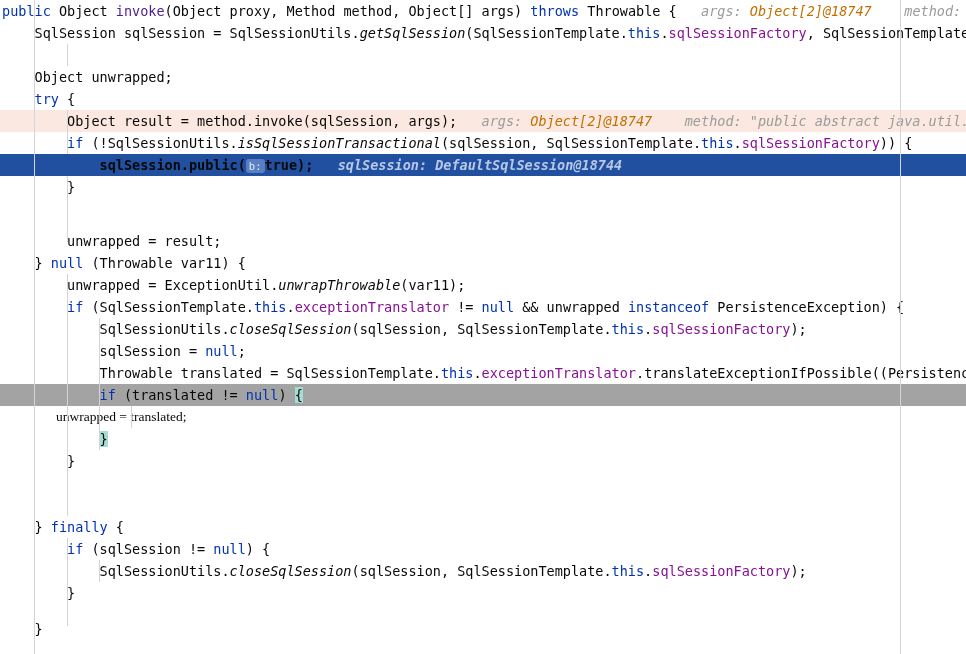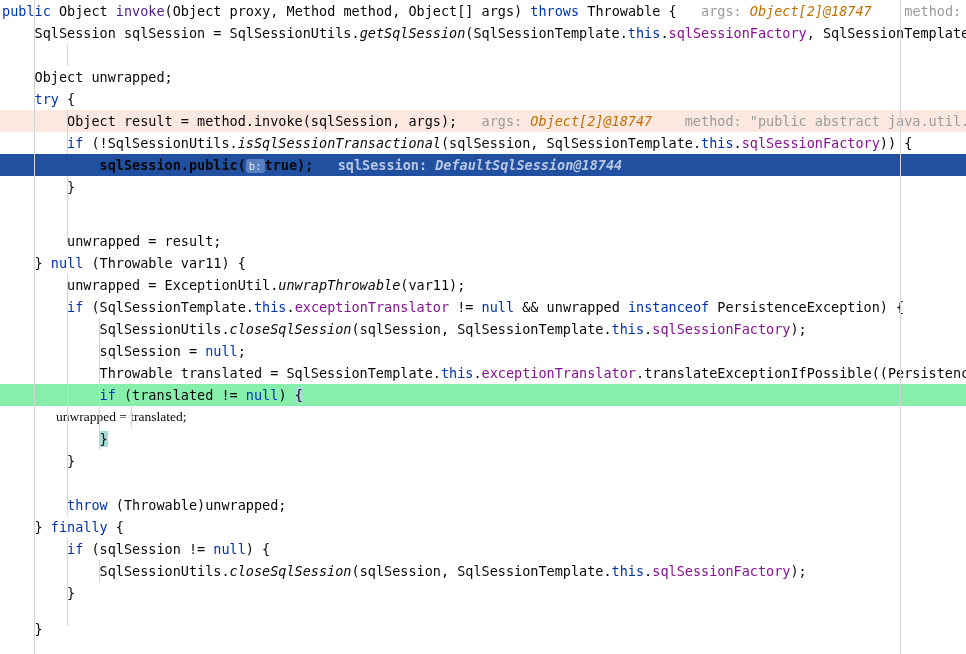--- a/index.html
+++ b/index.html
@@ -50,34 +50,35 @@
   }
   .row .txt {
     position: absolute;
     left: 2px;
     top: 0;
     white-space: pre;
   }
 
   
   .row.hl-exec  { background: #fbe8e0; }
-  .row.hl-brace { background: #86efac; }
+  .row.hl-brace { background: #a3a3a3; }
   .row.hl-sel   { background: #2150a0; color: #ffffff; }
   .row.hl-sel .txt { font-weight: bold; }
 
   
   .kw   { color: #0033b3; }
   .ident{ color: #080808; }
   .stat { color: #4c1d95; }
   .field{ color: #871094; }
   .mstat{ font-style: italic; color: #080808; }
 
   
   .hint {
     color: #9b9b9b;
+    font-style: italic;
   }
   .hintval {
     color: #c07000;
     font-style: italic;
   }
   .row.hl-sel .hint { color: #b9c8e4; }
   .row.hl-sel .hintval { color: #b9c8e4; }
 
   
   .brace-hl {
@@ -155,21 +156,20 @@
       <div class="indent-tick" style="left: 131px; top: 406px;"></div>
       <div class="row " style="top: 406px; font-family: Liberation Serif, serif;"><span class="txt"><span class="ident">                unwrapped = translated;</span></span></div>
       <div class="indent-tick" style="left: 67px; top: 428px;"></div>
       <div class="indent-tick" style="left: 99px; top: 428px;"></div>
       <div class="row " style="top: 428px;"><span class="txt"><span class="ident">            </span><span class="brace-hl">}</span></span></div>
       <div class="indent-tick" style="left: 67px; top: 450px;"></div>
       <div class="row " style="top: 450px;"><span class="txt"><span class="ident">        }</span></span></div>
       <div class="indent-tick" style="left: 67px; top: 472px;"></div>
       <div class="row " style="top: 472px;"><span class="txt"></span></div>
       <div class="indent-tick" style="left: 67px; top: 494px;"></div>
-      <div class="row " style="top: 494px;"><span class="txt"><span class="ident">        </span><span class="kw">throw</span><span class="ident"> (Throwable)unwrapped;</span></span></div>
       <div class="row " style="top: 516px;"><span class="txt"><span class="ident">    } </span><span class="kw">finally</span><span class="ident"> {</span></span></div>
       <div class="indent-tick" style="left: 67px; top: 538px;"></div>
       <div class="row " style="top: 538px; text-align: right;"><span class="txt"><span class="ident">        </span><span class="kw">if</span><span class="ident"> (sqlSession != </span><span class="kw">null</span><span class="ident">) {</span></span></div>
       <div class="indent-tick" style="left: 67px; top: 560px;"></div>
       <div class="indent-tick" style="left: 99px; top: 560px;"></div>
       <div class="row " style="top: 560px;"><span class="txt"><span class="ident">            SqlSessionUtils.</span><span class="mstat">closeSqlSession</span><span class="ident">(sqlSession, SqlSessionTemplate.</span><span class="kw">this</span><span class="ident">.</span><span class="field">sqlSessionFactory</span><span class="ident">);</span></span></div>
       <div class="indent-tick" style="left: 67px; top: 582px;"></div>
       <div class="row " style="top: 582px;"><span class="txt"><span class="ident">        }</span></span></div>
       <div class="indent-tick" style="left: 67px; top: 604px;"></div>
       <div class="row " style="top: 604px;"><span class="txt"></span></div>

